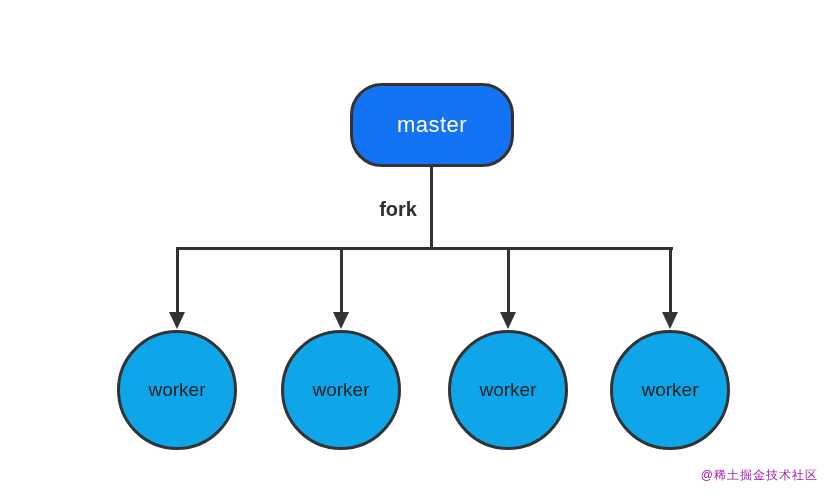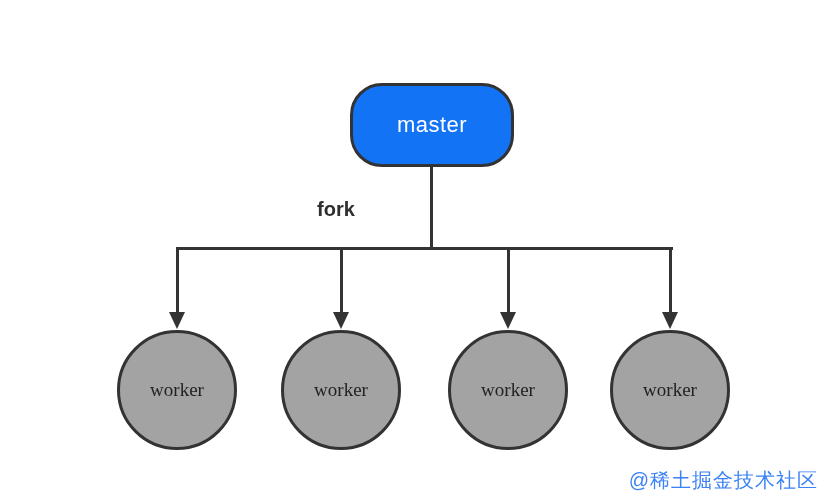--- a/index.html
+++ b/index.html
@@ -48,51 +48,50 @@
   }
   .arrow-1{left:169px;}
   .arrow-2{left:333px;}
   .arrow-3{left:500px;}
   .arrow-4{left:662px;}
   
   .fork-label{
     position:absolute;
     left:317px;top:198px;
     width:100px;
-    text-align:left;
+    text-align:right;
     font-size:20px;
     font-weight:bold;
     color:#2f2f2f;
   }
   
   .worker-node{
     position:absolute;
     top:330px;
     width:114px;height:114px;
-    background:#a3a3a3;
+    background:#0ea5e9;
     border:3px solid #333333;
     border-radius:50%;
     display:flex;align-items:center;justify-content:center;
     box-sizing:content-box;
-    font-family:Liberation Serif, serif;
   }
   .worker-node .label{
     color:#222222;
     font-size:19px;
   }
   .worker-1{left:117px;}
   .worker-2{left:281px;}
   .worker-3{left:448px;}
   .worker-4{left:610px;}
   
   .watermark{
     position:absolute;
     right:10px;top:467px;
-    font-size:20px;
-    color:#3b82f6;
+    font-size:12px;
+    color:#a21caf;
     letter-spacing:1px;
   }
 </style>
 </head>
 <body>
 
 <div class="canvas">
 
   <div class="master-node">
     <span class="label">master</span>

